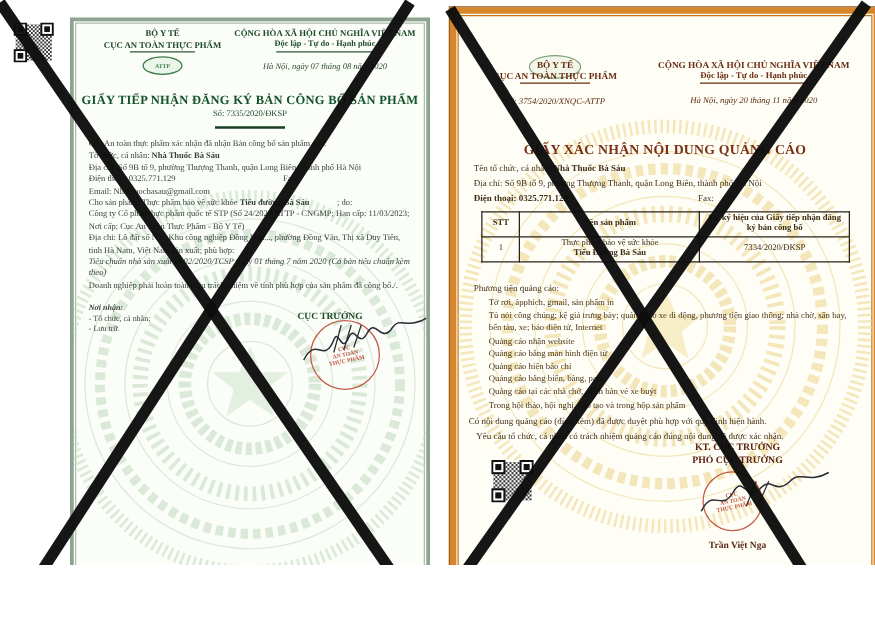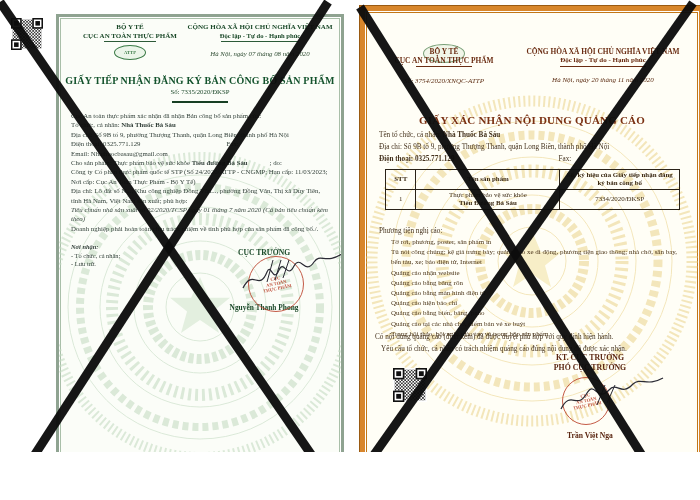--- a/index.html
+++ b/index.html
@@ -150,21 +150,20 @@
         <div class="stx">
           <div>CỤC</div>
           <div>AN TOÀN</div>
           <div>THỰC PHẨM</div>
         </div>
       </div>
       <svg style="position:absolute;left:58px;top:0;z-index:3;" width="112" height="48" viewBox="0 0 112 48">
         <path d="M6 40 C 16 20, 22 44, 30 24 C 34 14, 36 36, 42 22 C 47 11, 50 32, 57 18 C 64 6, 68 28, 77 14 C 84 4, 88 18, 108 4" fill="none" stroke="#2a2a34" stroke-width="1.2"></path>
         <path d="M30 34 L 36 12 M38 32 L 44 12 M46 30 L 52 12" fill="none" stroke="#2a2a34" stroke-width="1"></path>
       </svg>
-      <div class="signame" style="position:absolute;left:0;top:55px;width:170px;">Nguyễn Thanh Phong</div>
     </div>
   </div>
   <div class="caption" style="left:96px;top:483px;width:200px;">MÃ HỒ SƠ: 28.07.C.3899308936</div>
 
   <div class="doc doc-right">
     <svg class="wm" width="334" height="468" viewBox="0 0 334 468">
       <g transform="translate(167,250)" opacity=".65" fill="none" stroke="#eeda9c">
         <circle r="160" stroke-width="11" stroke-dasharray="2 3"></circle>
         <circle r="140" stroke-width="1"></circle>
         <circle r="126" stroke-width="9" stroke-dasharray="6 4"></circle>
@@ -211,26 +210,25 @@
         <td>1</td>
         <td>
           <div>Thực phẩm bảo vệ sức khỏe</div>
           <div class="b">Tiểu Đường Bà Sáu</div>
         </td>
         <td>7334/2020/ĐKSP</td>
       </tr>
     </tbody>
       </table>
 
-    <div class="abs media-title" style="left:14px;top:216px;">Phương tiện nghị cáo:</div>
+    <div class="abs media-title" style="left:14px;top:216px;">Phương tiện quảng cáo:</div>
     <div class="abs media" style="left:26px;top:226px;width:292px;">
-      <div>Tờ rơi, phương, poster, sản phẩm in</div>
+      <div>Tờ rơi, ápphích, gmail, sản phẩm in</div>
       <div>Tủ nói công chúng; kệ giá trưng bày; quảng cáo xe di động, phương tiện giao thông; nhà chờ, sân bay, bến tàu, xe; báo điện tử, Internet</div>
       <div>Quảng cáo nhận website</div>
-      <div>Quảng cáo bằng băng rôn</div>
       <div>Quảng cáo bằng màn hình điện tử</div>
       <div>Quảng cáo hiện báo chí</div>
       <div>Quảng cáo bằng biển, bảng, pano</div>
       <div>Quảng cáo tại các nhà chờ, điểm bán vé xe buýt</div>
       <div>Trong hội thảo, hội nghị, đào tạo và trong hộp sản phẩm</div>
     </div>
     <div class="abs closing" style="left:10px;top:322px;width:316px;">Có nội dung quảng cáo (đính kèm) đã được duyệt phù hợp với quy định hiện hành.</div>
     <div class="abs closing" style="left:16px;top:334px;width:312px;">Yêu cầu tổ chức, cá nhân có trách nhiệm quảng cáo đúng nội dung đã được xác nhận.</div>
 
     <svg class="qr" style="left:28px;top:357px;" width="34" height="34" viewBox="0 0 21 21">

